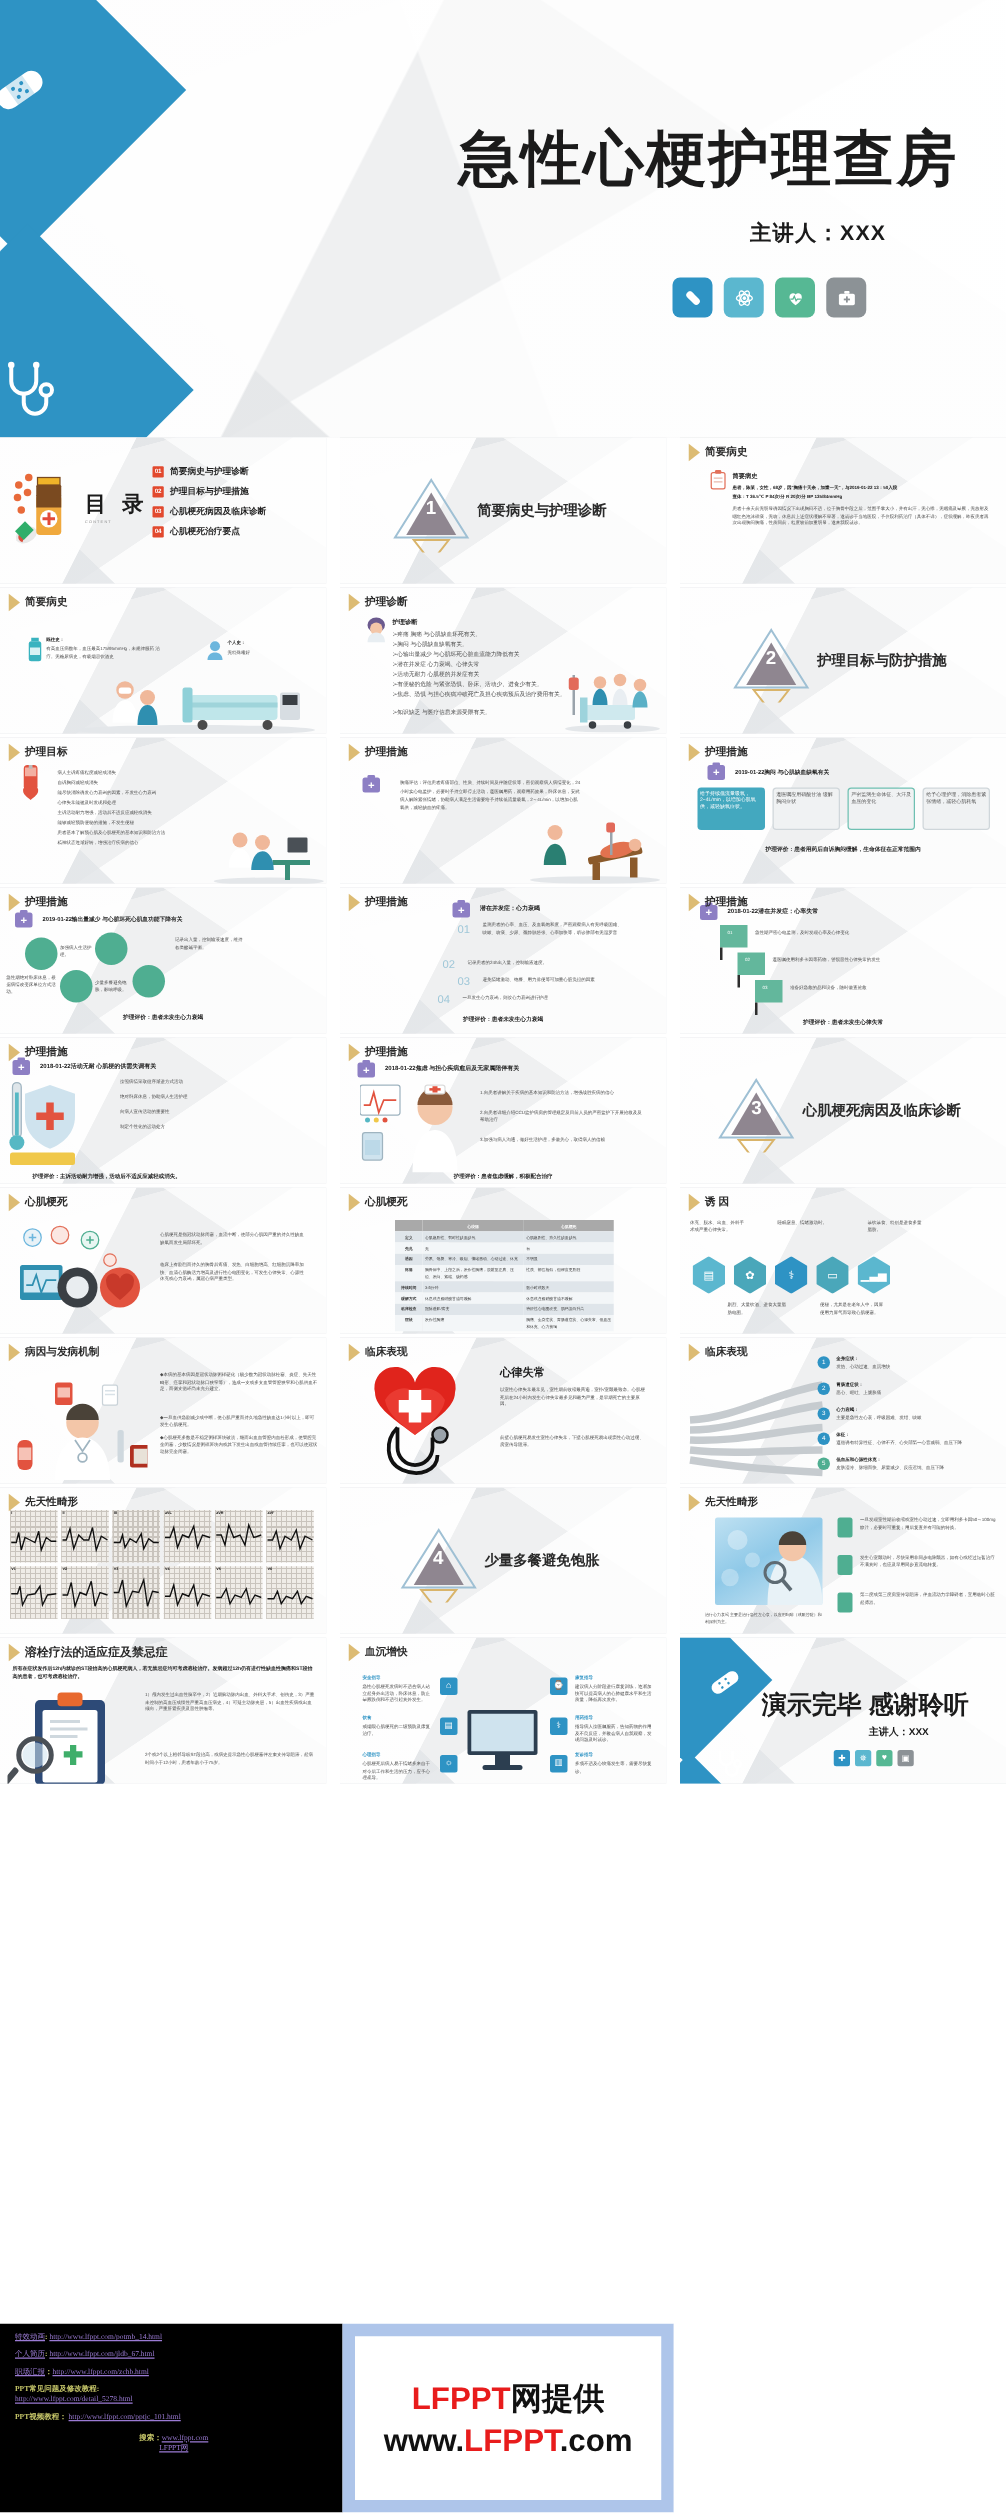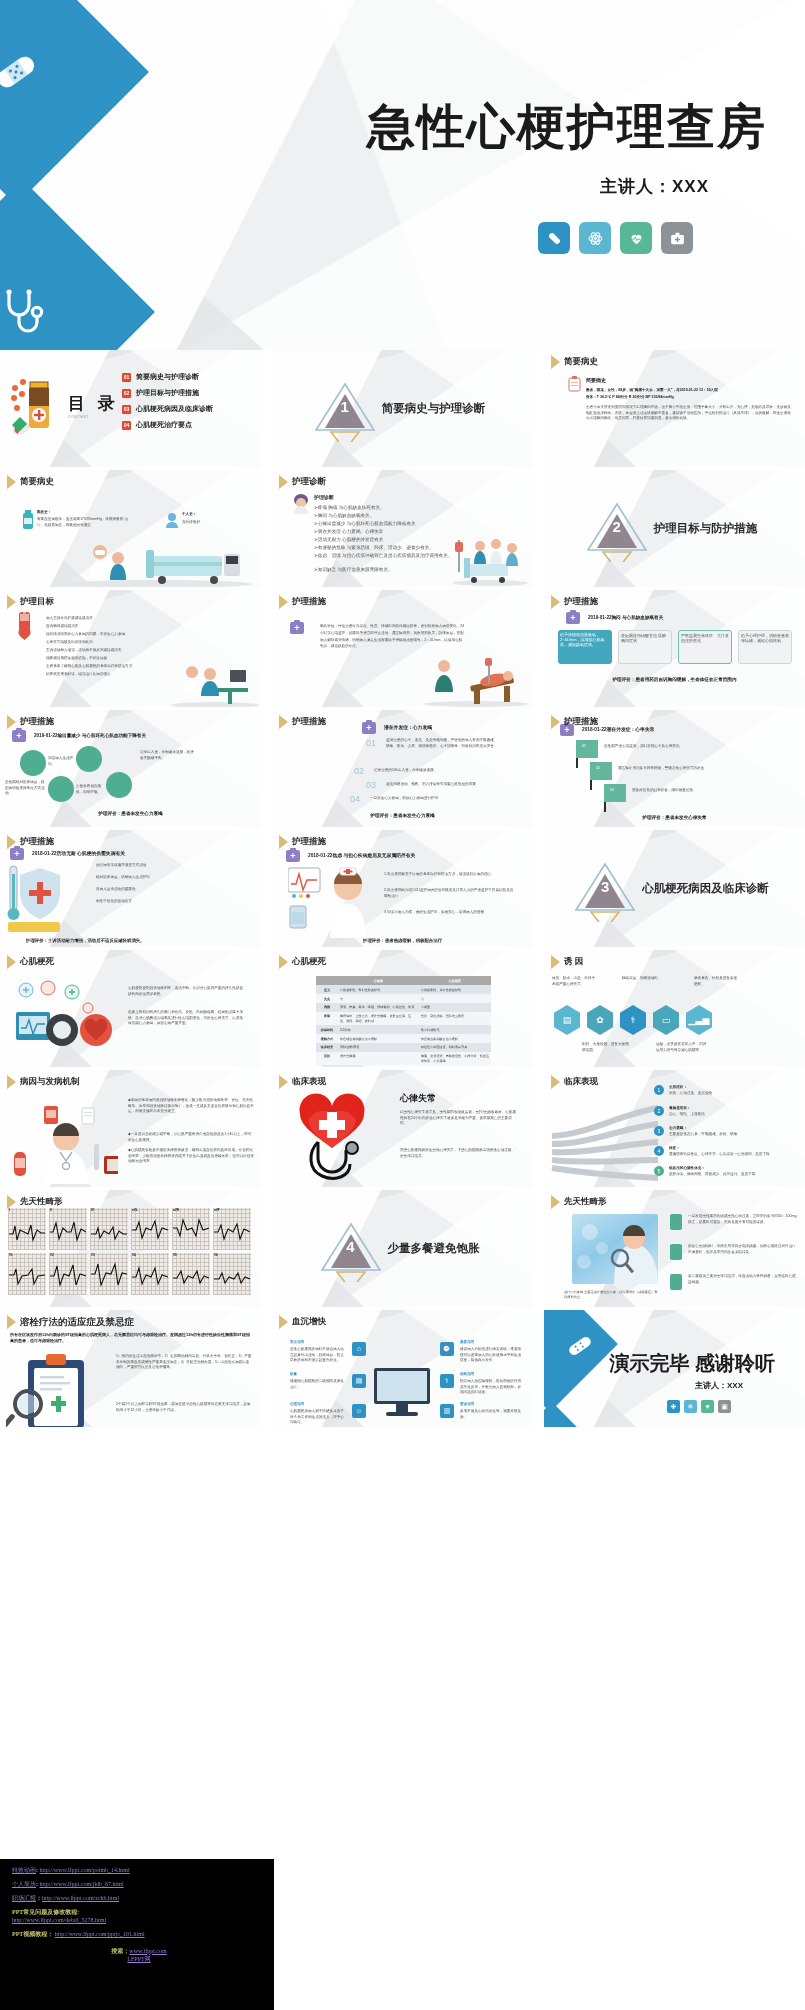--- a/index.html
+++ b/index.html
@@ -1037,16 +1037,26 @@
       </div>
       <div class="fl">
         <span class="lbl">PPT视频教程：</span>
         <a>http://www.lfppt.com/pptjc_101.html</a>
       </div>
       <div class="fl center">
         <span class="lbl">搜索：</span><a>www.lfppt.com</a>
         <div><a>LFPPT网</a></div>
       </div>
     </div>
+    <div class="foot-logo">
+      <div class="logo-card">
+        <div class="logo-l1">
+          <span class="rd">LFPPT</span><span class="bk">网提供</span>
+        </div>
+        <div class="logo-l2">
+          <span class="bk">www.</span><span class="rd">LFPPT</span><span class="bk">.com</span>
+        </div>
+      </div>
+    </div>
     <div class="foot-blank"></div>
   </div>
 
 </div>
 
 </body></html>

